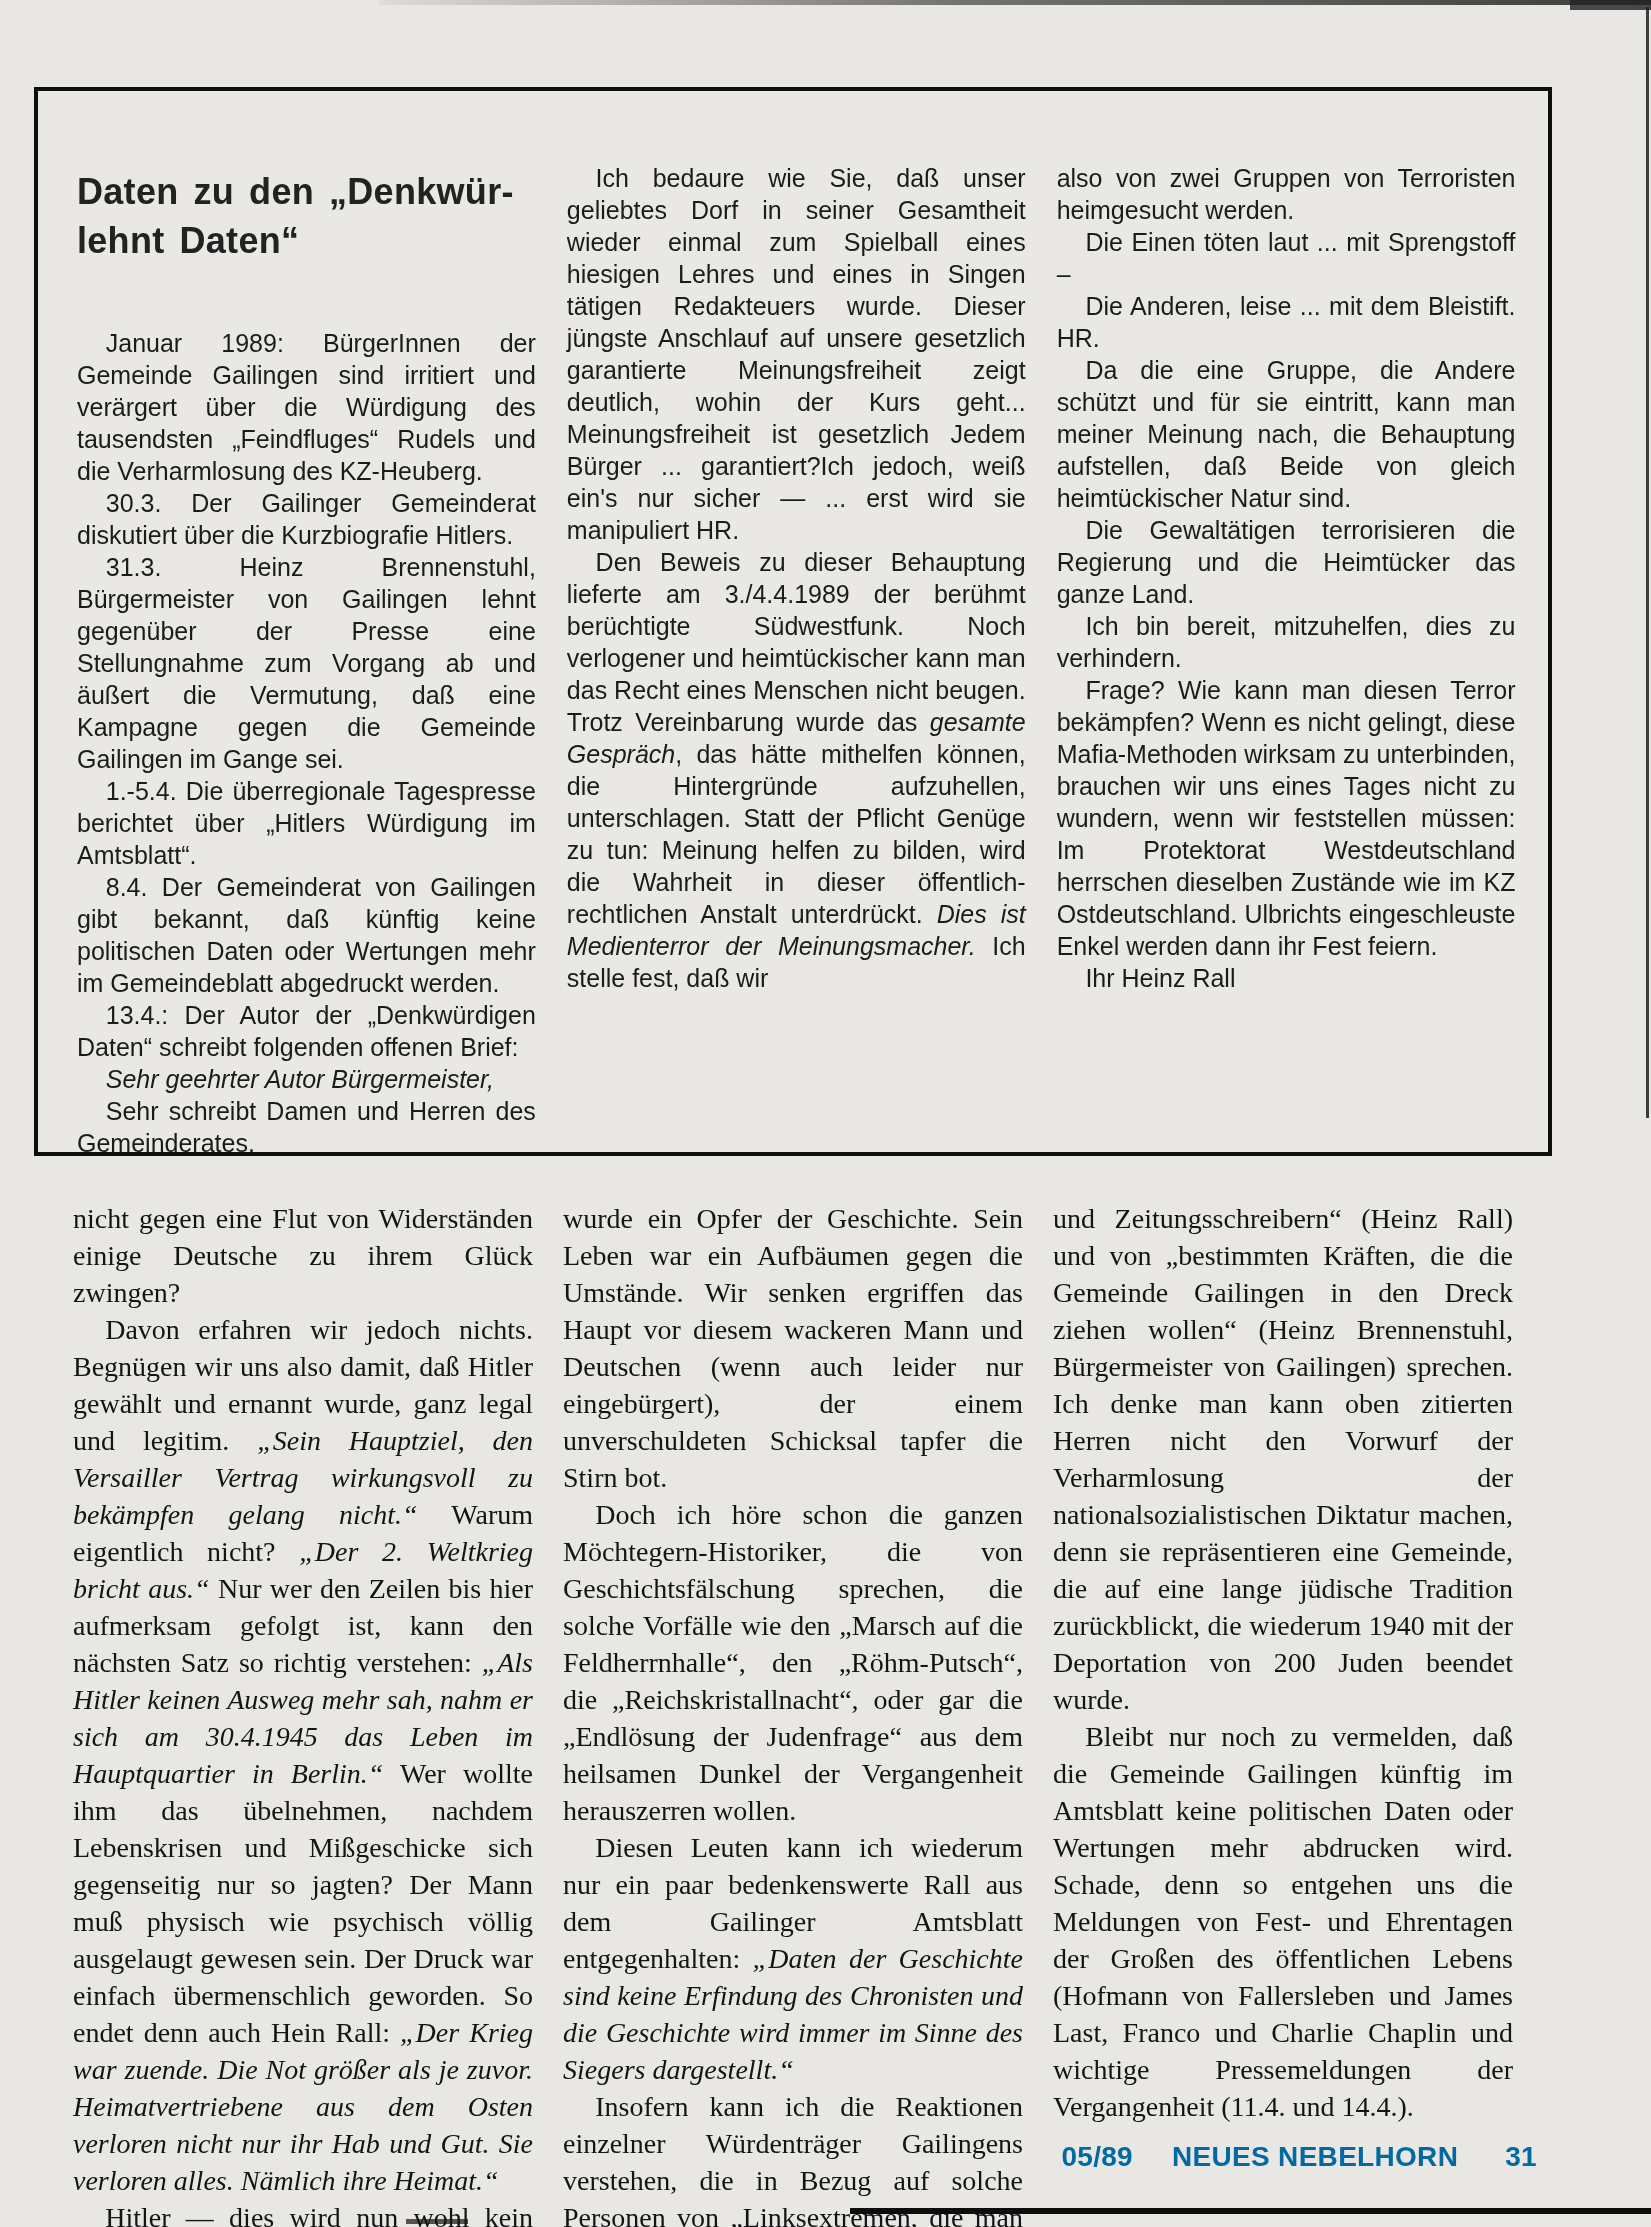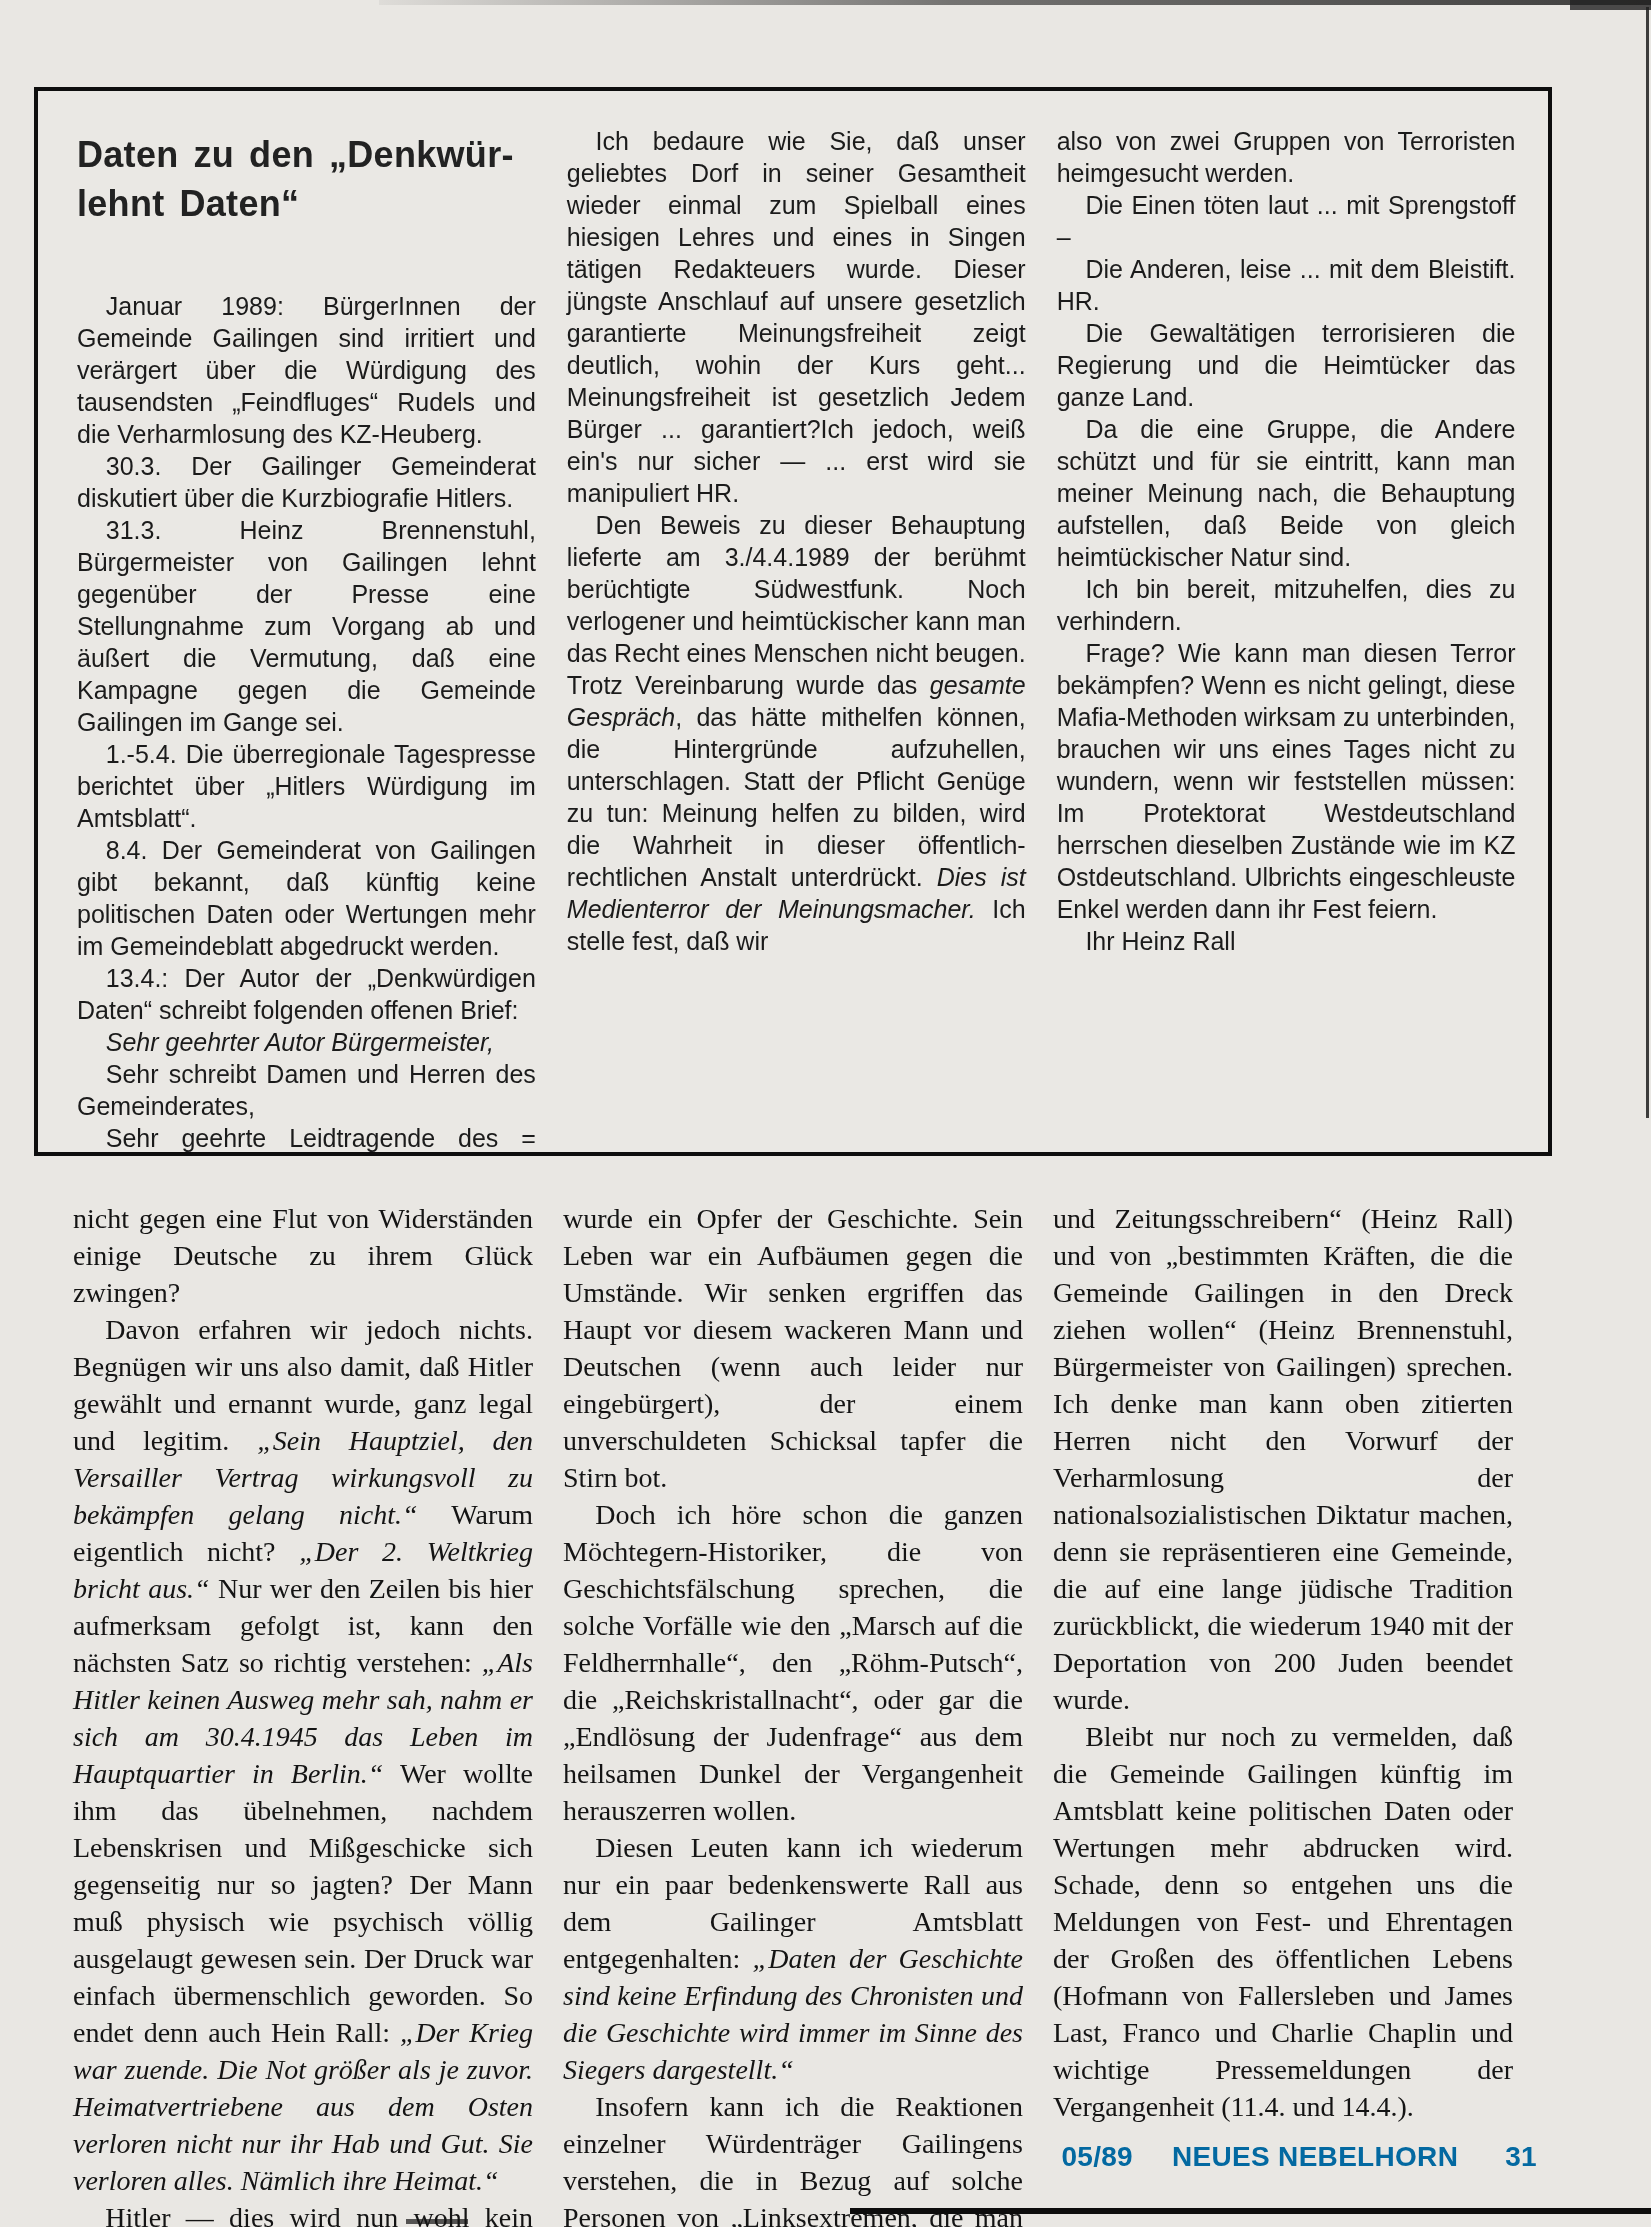--- a/index.html
+++ b/index.html
@@ -30,20 +30,21 @@
     display:flex;gap:31px;
     overflow:hidden;
     background:#eae8e4;
   }
   .col{flex:1 1 0;min-width:0;}
   .box .col{
     font-size:25px;line-height:32px;
     text-align:justify;
     hyphens:auto;-webkit-hyphens:auto;
     color:#1b1b1b;
+    margin-top:37px;
   }
   .title{
     margin:5.4px 0 62px 0;
     font-size:36px;line-height:49px;
     font-weight:700;color:#222;
     letter-spacing:0.3px;word-spacing:4.7px;
     white-space:nowrap;
     text-align:left;
   }
   .para{margin:0;}
@@ -105,22 +106,22 @@
         <p class="para indent"><span>Sehr geehrte Leidtragende des = Renner Spektakels =</span></p>
       </div>
     <div class="col">
         <p class="para indent"><span>Ich bedaure wie Sie, daß unser geliebtes Dorf in seiner Gesamtheit wieder einmal zum Spielball eines hiesigen Lehres und eines in Singen tätigen Redakteuers wurde. Dieser jüngste Anschlauf auf unsere gesetzlich garantierte Meinungsfreiheit zeigt deutlich, wohin der Kurs geht... Meinungsfreiheit ist gesetzlich Jedem Bürger ... garantiert?Ich jedoch, weiß ein's nur sicher — ... erst wird sie manipuliert HR.</span></p>
         <p class="para indent"><span>Den Beweis zu dieser Behauptung lieferte am 3./4.4.1989 der berühmt berüchtigte Südwestfunk. Noch verlogener und heimtückischer kann man das Recht eines Menschen nicht beugen. Trotz Vereinbarung wurde das </span><span class="it">gesamte Gespräch</span><span>, das hätte mithelfen können, die Hintergründe aufzuhellen, unterschlagen. Statt der Pflicht Genüge zu tun: Meinung helfen zu bilden, wird die Wahrheit in dieser öffentlich-rechtlichen Anstalt unterdrückt. </span><span class="it">Dies ist Medienterror der Meinungsmacher.</span><span> Ich stelle fest, daß wir</span></p>
       </div>
     <div class="col">
         <p class="para"><span>also von zwei Gruppen von Terroristen heimgesucht werden.</span></p>
         <p class="para indent"><span>Die Einen töten laut ... mit Sprengstoff –</span></p>
         <p class="para indent"><span>Die Anderen, leise ... mit dem Bleistift. HR.</span></p>
+        <p class="para indent"><span>Da die eine Gruppe, die Andere schützt und für sie eintritt, kann man meiner Meinung nach, die Behauptung aufstellen, daß Beide von gleich heimtückischer Natur sind.</span></p>
         <p class="para indent"><span>Die Gewaltätigen terrorisieren die Regierung und die Heimtücker das ganze Land.</span></p>
-        <p class="para indent"><span>Da die eine Gruppe, die Andere schützt und für sie eintritt, kann man meiner Meinung nach, die Behauptung aufstellen, daß Beide von gleich heimtückischer Natur sind.</span></p>
         <p class="para indent"><span>Ich bin bereit, mitzuhelfen, dies zu verhindern.</span></p>
         <p class="para indent"><span>Frage? Wie kann man diesen Terror bekämpfen? Wenn es nicht gelingt, diese Mafia-Methoden wirksam zu unterbinden, brauchen wir uns eines Tages nicht zu wundern, wenn wir feststellen müssen: Im Protektorat Westdeutschland herrschen dieselben Zustände wie im KZ Ostdeutschland. Ulbrichts eingeschleuste Enkel werden dann ihr Fest feiern.</span></p>
         <p class="para indent"><span>Ihr Heinz Rall</span></p>
       </div>
   </section>
 
   <section class="body-text">
     <div class="col">
         <p class="para"><span>nicht gegen eine Flut von Widerständen einige Deutsche zu ihrem Glück zwingen?</span></p>
         <p class="para indent"><span>Davon erfahren wir jedoch nichts. Begnügen wir uns also damit, daß Hitler gewählt und ernannt wurde, ganz legal und legitim. </span><span class="it">„Sein Hauptziel, den Versailler Vertrag wirkungsvoll zu bekämpfen gelang nicht.“</span><span> Warum eigentlich nicht? </span><span class="it">„Der 2. Weltkrieg bricht aus.“</span><span> Nur wer den Zeilen bis hier aufmerksam gefolgt ist, kann den nächsten Satz so richtig verstehen: </span><span class="it">„Als Hitler keinen Ausweg mehr sah, nahm er sich am 30.4.1945 das Leben im Hauptquartier in Berlin.“</span><span> Wer wollte ihm das übelnehmen, nachdem Lebenskrisen und Mißgeschicke sich gegenseitig nur so jagten? Der Mann muß physisch wie psychisch völlig ausgelaugt gewesen sein. Der Druck war einfach übermenschlich geworden. So endet denn auch Hein Rall: </span><span class="it">„Der Krieg war zuende. Die Not größer als je zuvor. Heimatvertriebene aus dem Osten verloren nicht nur ihr Hab und Gut. Sie verloren alles. Nämlich ihre Heimat.“</span></p>

